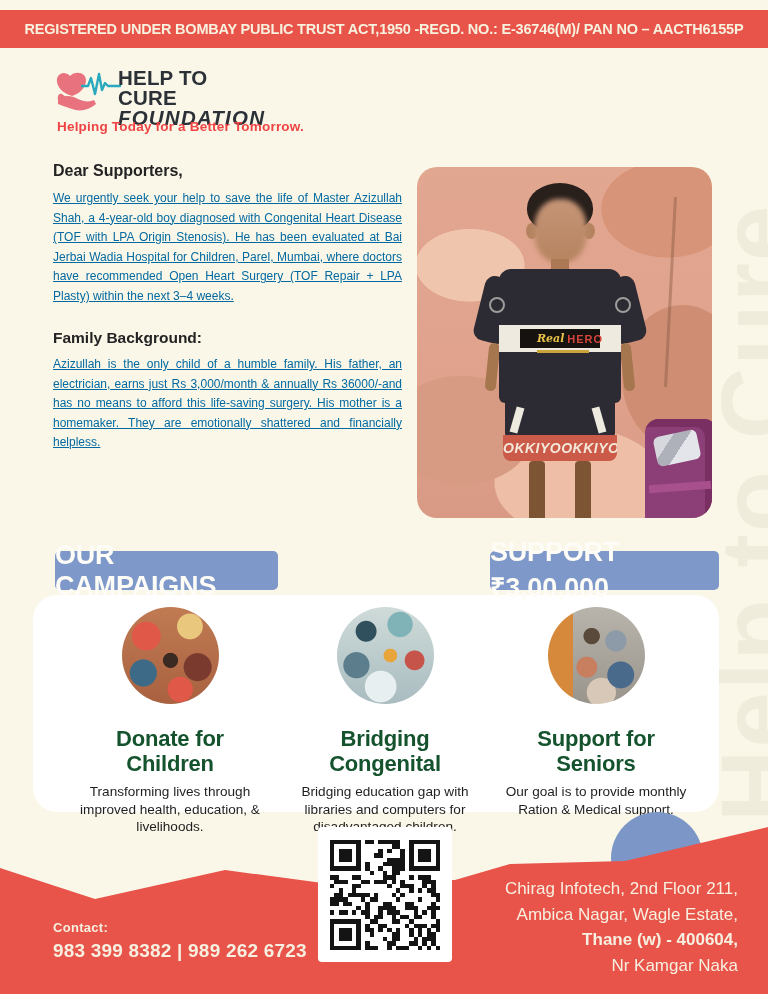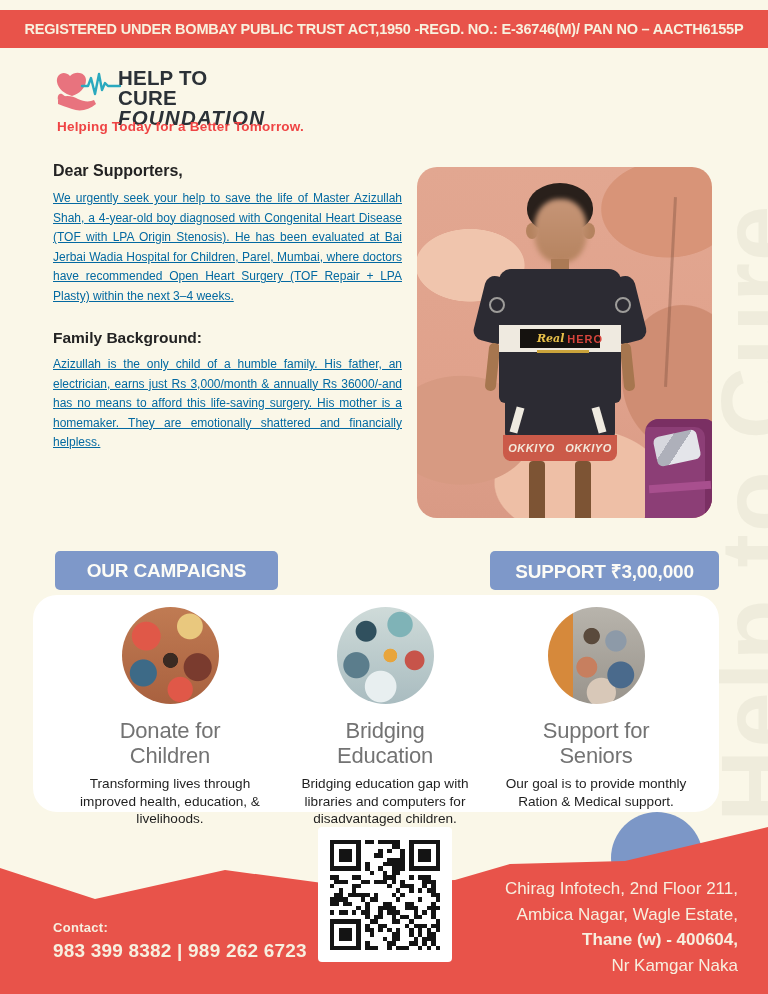--- a/index.html
+++ b/index.html
@@ -77,33 +77,33 @@
   .shirt-stripe { left:82px; top:158px; width:122px; height:27px; background:#efeae0; }
   .shirt-patch { left:103px; top:162px; width:80px; height:19px; background:#15120f; display:flex; align-items:center; justify-content:center; gap:3px;padding-left:20px; }
   .patch-script { position:static; font-size:11px; font-style:italic; font-weight:bold; color:#e8c14a; font-family:"DejaVu Serif", serif; }
   .patch-caps { position:static; font-size:11px; font-weight:bold; color:#d6453c; letter-spacing:1px; }
   .patch-bar { left:120px; top:183px; width:52px; height:3px; background:#caa33b; }
   .boy-shorts { left:88px; top:236px; width:110px; height:34px; background:#2c2b33; border-radius:0 0 4px 4px; }
   .shorts-stripe-a { left:96px; top:240px; width:8px; height:26px; background:#efeae0; transform:rotate(16deg); }
   .shorts-stripe-b { left:178px; top:240px; width:8px; height:26px; background:#efeae0; transform:rotate(-16deg); }
   .shorts-band { left:86px; top:268px; width:114px; height:26px; background:#cb5a49; border-radius:0 0 8px 8px;
     display:flex; align-items:center; justify-content:space-around; overflow:hidden; }
-  .shorts-txt { position:static; color:#f3e8da; font-size:11px; font-weight:bold; font-style:italic; letter-spacing:0.5px; }
+  .shorts-txt { position:static; color:#f3e8da; font-size:14px; font-weight:bold; font-style:italic; letter-spacing:0.5px; }
   .leg-l { left:112px; top:294px; width:16px; height:60px; background:#7d5434; border-radius:4px; }
   .leg-r { left:158px; top:294px; width:16px; height:60px; background:#7d5434; border-radius:4px; }
   .bag { left:228px; top:252px; width:70px; height:100px; background:#8c3e76; border-radius:14px 10px 0 0;
     box-shadow:inset -10px 8px 0 #7a2f63; }
   .bag-foil { left:238px; top:266px; width:44px; height:30px; background:linear-gradient(135deg,#d7d8de 0 30%,#aeb0ba 30% 55%,#e4e5ea 55% 100%); border-radius:6px; transform:rotate(-12deg); }
   .bag-stripe { left:232px; top:316px; width:62px; height:8px; background:#a84f8e; transform:rotate(-4deg); }
 
   
   .camp-card { position:absolute; left:33px; top:595px; width:686px; height:217px;
     background:#ffffff; border-radius:24px; z-index:2; }
   .pill { position:absolute; top:551px; height:39px; background:#7e98c9; border-radius:5px;
-    color:#fdfcf6; font-weight:bold; font-size:19px; letter-spacing:-0.2px;
+    color:#fdfcf6; font-weight:bold; font-size:27px; letter-spacing:-0.2px;
     display:flex; align-items:center; justify-content:center; z-index:4; }
   .pill-left { left:55px; width:223px; }
   .pill-right { left:490px; width:229px; }
 
   .camp-col { position:absolute; top:607px; width:212px; z-index:4; text-align:center; }
   .col1 { left:64px; } .col2 { left:279px; } .col3 { left:490px; }
   .camp-photo { position:relative; margin:0 auto; width:97px; height:97px; border-radius:50%; overflow:hidden; }
   .cp1 { background:
       radial-gradient(circle at 25% 30%, #e05848 0 14%, rgba(0,0,0,0) 15%),
       radial-gradient(circle at 70% 20%, #e9c87e 0 12%, rgba(0,0,0,0) 13%),
@@ -121,21 +121,21 @@
       radial-gradient(circle at 45% 82%, #e8eff0 0 16%, rgba(0,0,0,0) 17%),
       linear-gradient(180deg,#cfdbd9,#a9bcc0); }
   .cp3 { background:
       linear-gradient(90deg,#d6893b 0 26%, rgba(0,0,0,0) 26%),
       radial-gradient(circle at 45% 30%, #5a4a3c 0 9%, rgba(0,0,0,0) 10%),
       radial-gradient(circle at 70% 35%, #8d9aa8 0 11%, rgba(0,0,0,0) 12%),
       radial-gradient(circle at 40% 62%, #c77f5f 0 12%, rgba(0,0,0,0) 13%),
       radial-gradient(circle at 75% 70%, #4a6a8c 0 13%, rgba(0,0,0,0) 14%),
       radial-gradient(circle at 55% 88%, #d8c8b8 0 14%, rgba(0,0,0,0) 15%),
       linear-gradient(180deg,#b8b4ac,#99948c); }
-  .camp-title { margin-top:14px; color:#737373; font-size:22px; font-weight:normal; line-height:25px; letter-spacing:-0.2px; }
+  .camp-title { margin-top:22px; color:#14532d; font-size:22px; font-weight:bold; line-height:25px; letter-spacing:-0.2px; }
   .camp-desc { margin:7px auto 6px; width:200px; color:#1f1f1f; font-size:13.6px; line-height:17.5px; }
 
   
   .footer-svg { position:absolute; left:0; top:810px; width:768px; height:184px; z-index:6; }
   .qr-card { position:absolute; left:318px; top:827px; width:134px; height:135px;
     background:#ffffff; border-radius:4px; z-index:7; display:flex; align-items:center; justify-content:center; }
   .contact { position:absolute; left:53px; top:920px; z-index:8; color:#f7efdf; }
   .contact-label { font-size:13px; font-weight:bold; letter-spacing:0.3px; }
   .contact-phones { margin-top:5px; font-size:19px; font-weight:bold; letter-spacing:0.2px; }
   .address { position:absolute; right:30px; top:876px; z-index:8; color:#f7efdf;
@@ -214,21 +214,21 @@
       <div>Donate for</div>
       <div>Children</div>
     </div>
     <div class="camp-desc">Transforming lives through improved health, education, &amp; livelihoods.</div>
   </div>
 
   <div class="camp-col col2">
     <div class="camp-photo cp2"></div>
     <div class="camp-title">
       <div>Bridging</div>
-      <div>Education</div>
+      <div>Congenital</div>
     </div>
     <div class="camp-desc">Bridging education gap with libraries and computers for disadvantaged children.</div>
   </div>
 
   <div class="camp-col col3">
     <div class="camp-photo cp3"></div>
     <div class="camp-title">
       <div>Support for</div>
       <div>Seniors</div>
     </div>

